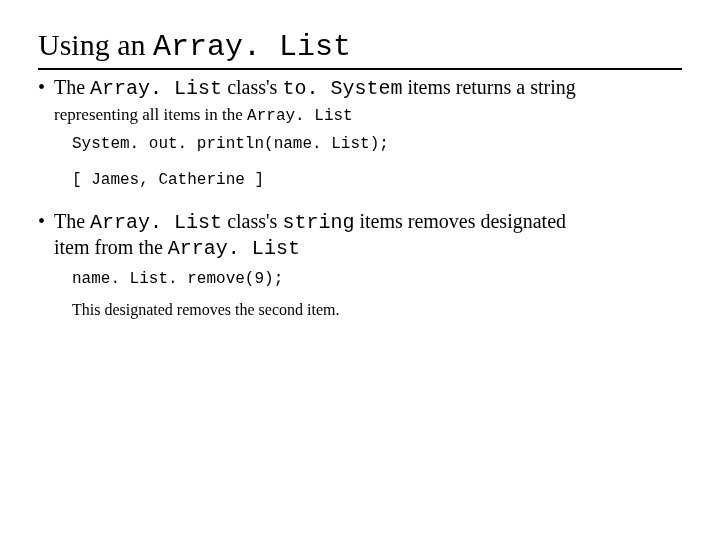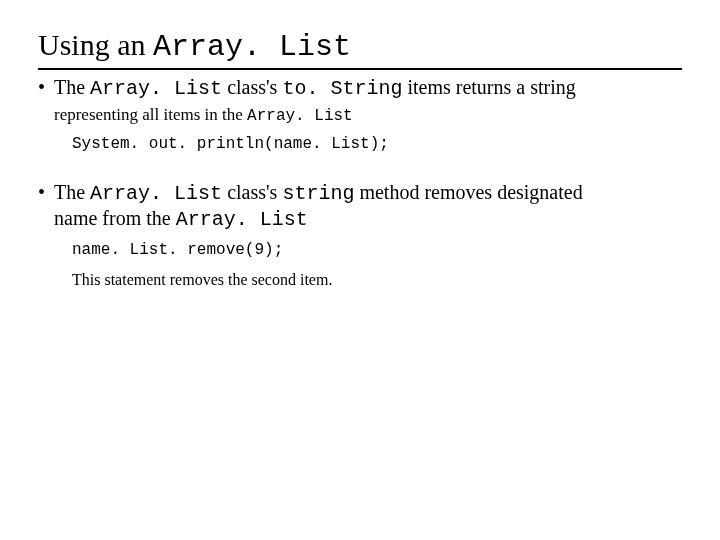--- a/index.html
+++ b/index.html
@@ -56,36 +56,37 @@
 
 <div class="slide">
 
   <div class="title">
     <span>Using an </span><span class="mono">Array. List</span>
   </div>
 
   <div class="bullet">
     <div class="dot">•</div>
     <div class="content">
-      <span>The </span><span class="mono">Array. List</span><span> class's </span><span class="mono">to. String</span><span> items r</span><span style="font-size:20px">eturns a string</span><br>
+      <span>The </span><span class="mono">Array. List</span><span> class's </span><span class="mono">to. System</span><span> items r</span><span style="font-size:20px">eturns a string</span><br>
       <span style="font-size:17px">representing all items in the </span><span class="mono" style="font-size:16px">Array. List</span>
     </div>
   </div>
 
   <div class="sub code">System. out. println(name. List);</div>
 
   <div class="gap-small"></div>
 
+  <div class="sub code">[ James, Catherine ]</div>
 
   <div class="gap-med"></div>
 
   <div class="bullet">
     <div class="dot">•</div>
     <div class="content">
-      <span>The </span><span class="mono">Array. List</span><span> class's </span><span class="mono">string</span><span> method removes designated</span><br>
-      <span>name from the </span><span class="mono">Array. List</span>
+      <span>The </span><span class="mono">Array. List</span><span> class's </span><span class="mono">string</span><span> items removes designated</span><br>
+      <span>item from the </span><span class="mono">Array. List</span>
     </div>
   </div>
 
   <div class="sub code">name. List. remove(9);</div>
-  <div class="sub">This statement removes the second item.</div>
+  <div class="sub">This designated removes the second item.</div>
 
 </div>
 
 </body></html>

